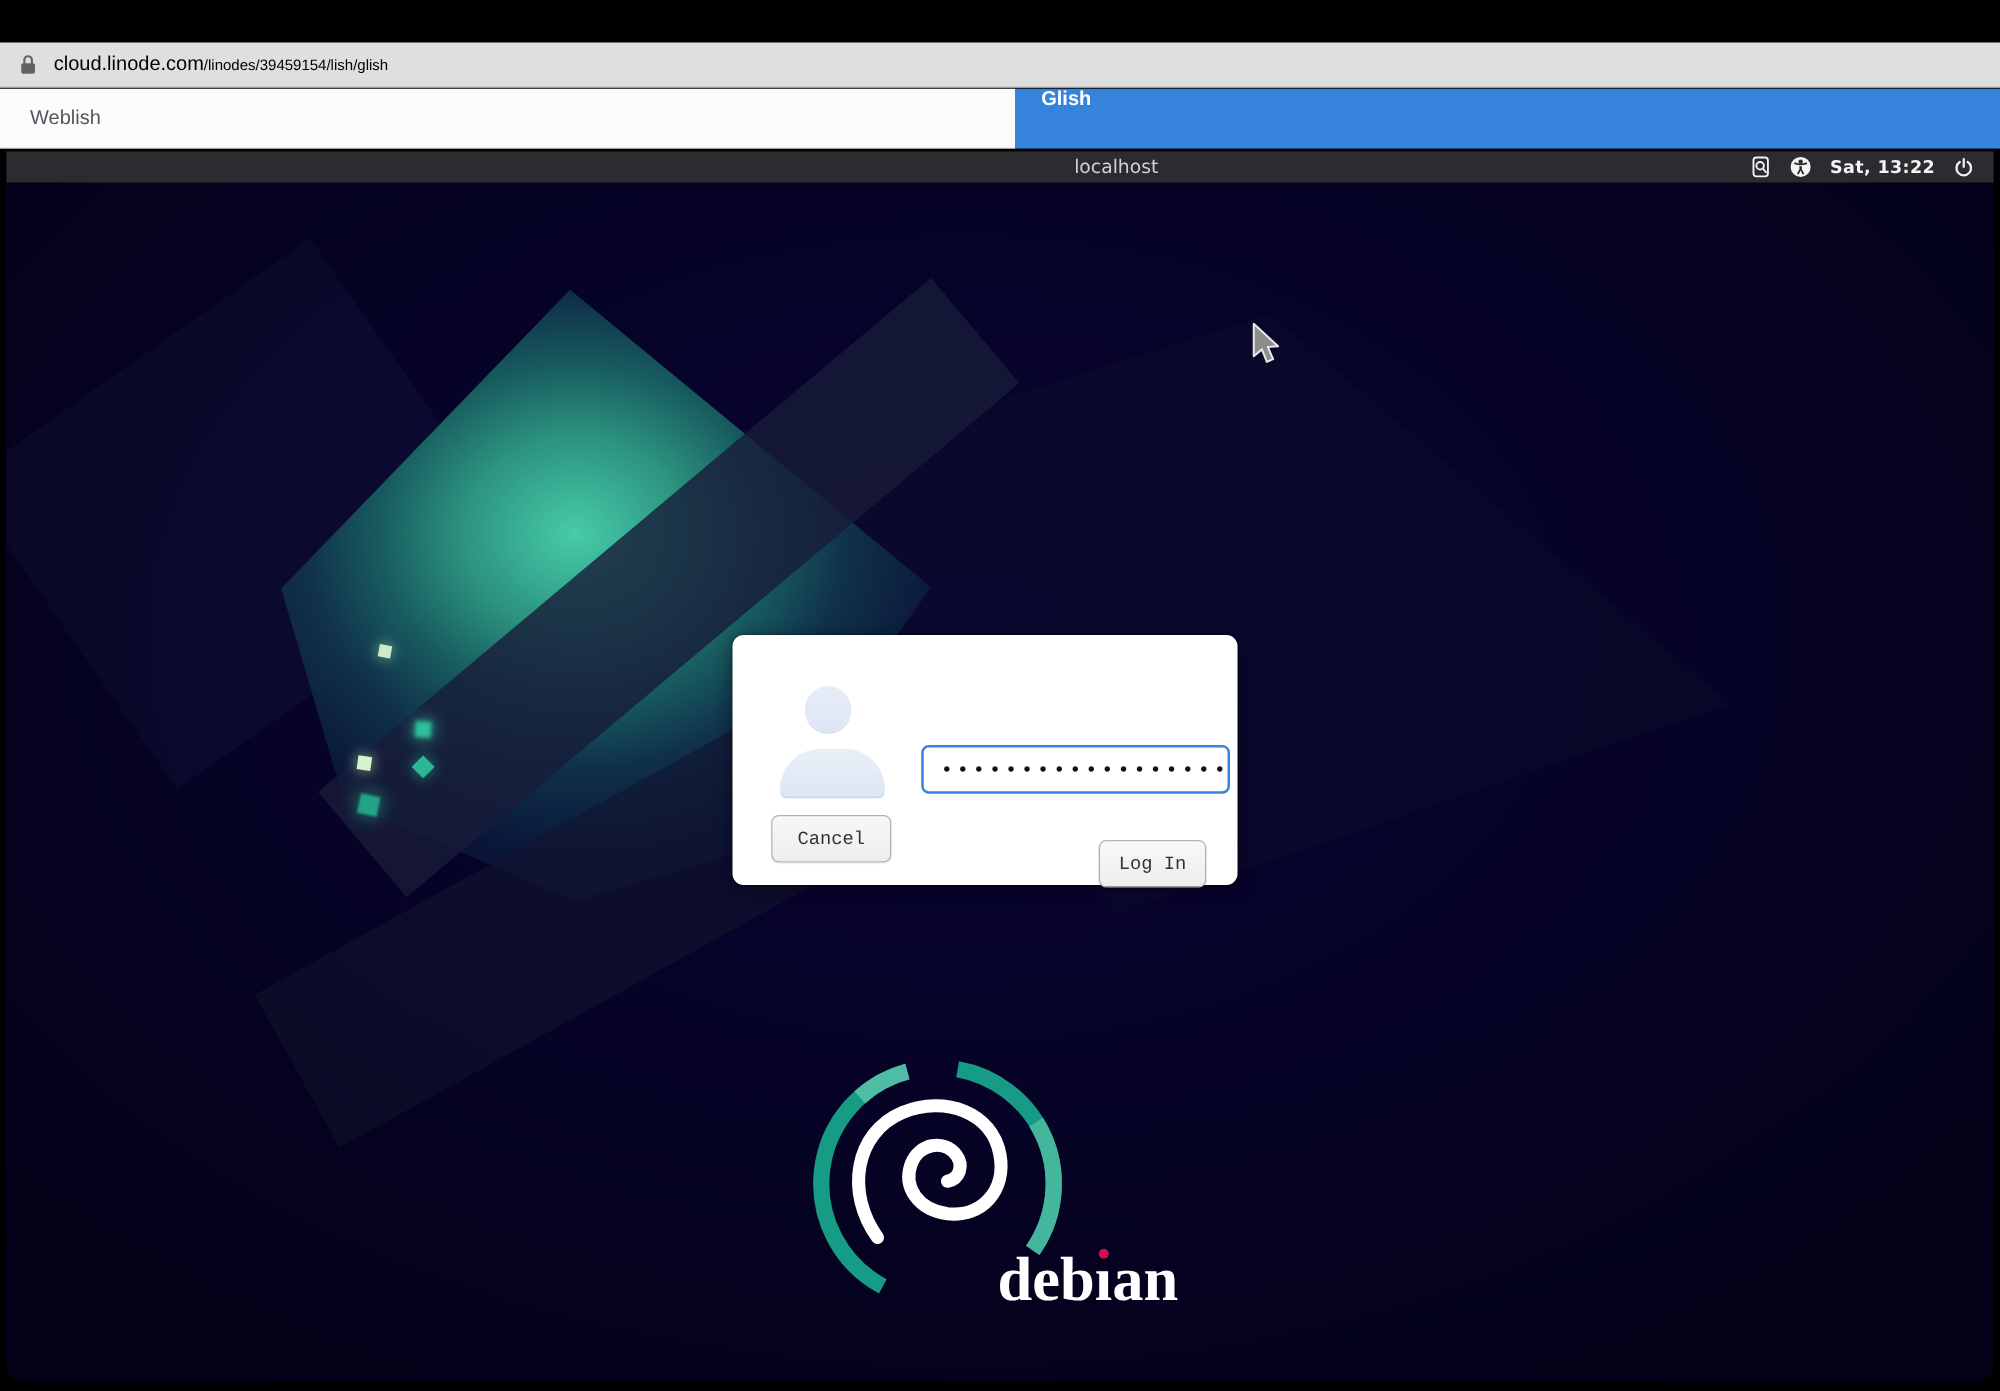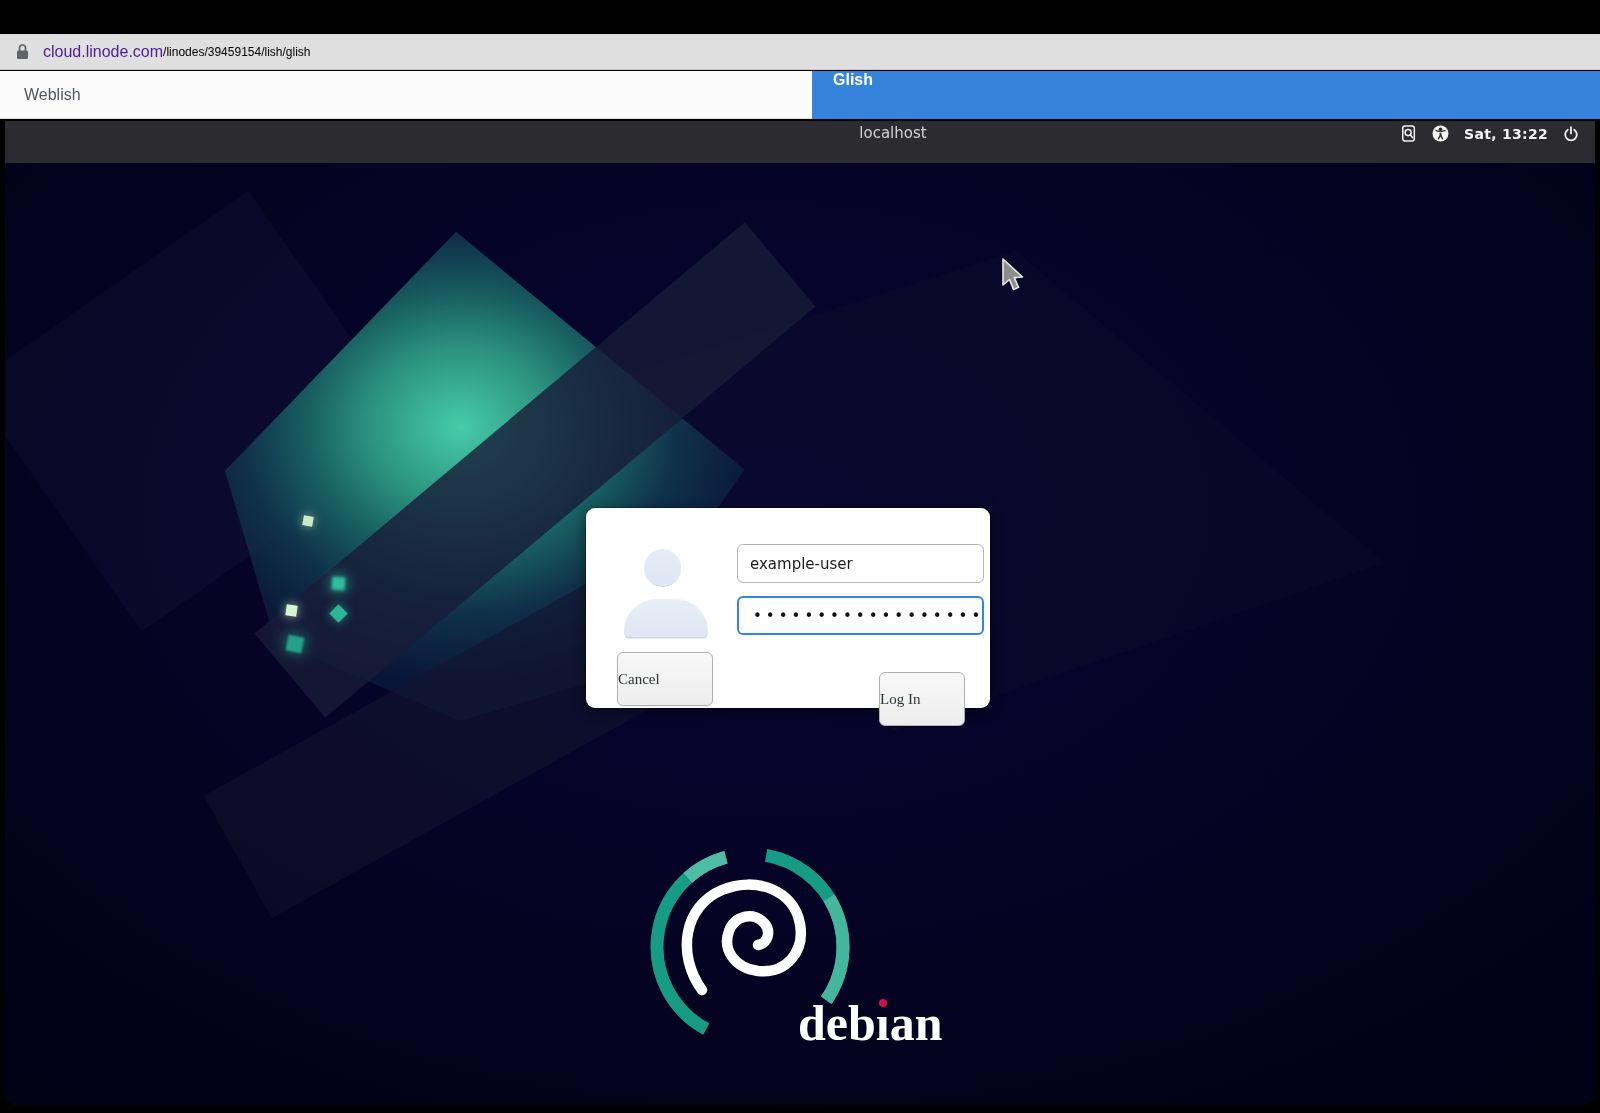--- a/index.html
+++ b/index.html
@@ -14,39 +14,39 @@
   .traffic .dot { width:13px; height:13px; border-radius:50%;
     background:#c6c6c6; border:1px solid #b0b0b0; }
   .win-title { position:absolute; left:0; right:0; top:0; height:33px; line-height:33px;
     text-align:center; font-size:15px; font-weight:bold; color:#9c9c9c; }
 
   
   .urlbar { position:absolute; left:0; top:34px; width:1600px; height:36px;
     background:#dfdfdf; border-bottom:1px solid #c6c6c6;
     display:flex; align-items:center; padding-left:16px; }
   .urlbar .lock { margin-right:14px; display:flex; }
-  .url-host { font-size:16px; color:#4c1d95; }
+  .url-host { font-size:16px; color:#000000; }
   .url-path { font-size:12px; color:#000000; }
 
   
   .tabbar { position:absolute; left:0; top:71px; width:1600px; height:56px; display:flex; }
   .tab-weblish { width:812px; height:48px; background:#fbfbfb; border-bottom:1px solid #dcdcdc;
     display:flex; align-items:center; padding-left:24px;
     font-size:16px; color:#52575d; }
   .tab-glish { width:788px; height:48px; background:#3683dc;
     display:flex; align-items:flex-start; padding-left:21px;
     font-size:16px; font-weight:bold; color:#ffffff; }
 
   
   .glish-area { position:absolute; left:0; top:119px; width:1600px; height:994px; background:#000; }
   .desktop { position:absolute; left:5px; top:2px; width:1590px; height:984px;
     background:#050222; border-radius:0 0 12px 12px; overflow:hidden; }
 
   
-  .gnome-bar { position:absolute; left:0; top:0; width:1590px; height:42px;
+  .gnome-bar { position:absolute; left:0; top:0; width:1590px; height:25px;
     background:#2b2b30; color:#e8e8e8; z-index:30;
     font-family:"DejaVu Sans", sans-serif;text-decoration:underline; }
   .hostname { position:absolute; left:888px; top:0; height:25px; line-height:25px;
     transform:translateX(-50%); font-size:15px; color:#d2d3d5; }
   .bar-right { position:absolute; right:0; top:0; height:25px;
     display:flex; align-items:center; gap:15px; padding-right:16px; }
   .clock { font-size:14px; font-weight:bold; color:#f4f4f4; letter-spacing:.3px; }
 
   
   .wallpaper { position:absolute; left:0; top:25px; width:1590px; height:959px; overflow:hidden;
@@ -93,24 +93,24 @@
     border-radius:42px 42px 7px 7px;
     background:linear-gradient(#e9eff8,#dde6f3); box-shadow:0 1.5px 0 #c4d5ec; }
   .field { position:absolute; left:151px; width:247px; height:39px; background:#fff;
     border:1px solid #b5b5b5; border-radius:6px; display:flex; align-items:center;
     padding:0 12px; font-size:15px; color:#1d1d1d; }
   .field.username { top:36px; }
   .field.password { top:88px; height:39px; border:2px solid #3584e4; padding:0 14px;
     font-size:15px; letter-spacing:4px; color:#111; overflow:hidden; white-space:nowrap; }
   .caret { display:inline-block; width:2px; height:19px; background:#2e3436;
     margin-left:1px; vertical-align:middle; }
-  .gtk-btn { position:absolute; top:144px; height:54px; border:1px solid #b1b1b1; border-radius:6px;
+  .gtk-btn { position:absolute; top:144px; height:38px; border:1px solid #b1b1b1; border-radius:6px;
     background:linear-gradient(#f8f8f8,#ededed); box-shadow:0 1px 1px rgba(0,0,0,.06);
-    display:flex; align-items:center; 
-    font-family:Liberation Serif, serif; font-size:15px; color:#2e3436; }
+    display:flex; align-items:center; justify-content:center;
+    font-family:Liberation Mono, monospace; font-size:15px; color:#2e3436; }
   .btn-cancel { left:31px; width:96px; }
   .btn-login { left:293px; width:86px;margin-top:20px; }
 
   
   .debian-logo { position:absolute; left:640px; top:721px; width:340px; height:220px; z-index:20; }
   .deb-word { position:absolute; left:153px; top:156px;
     font-family:"Liberation Serif", serif; font-weight:bold; font-size:50px; line-height:1;
     color:#ffffff; letter-spacing:0; }
   .deb-i { position:relative; display:inline-block; }
   .deb-i .tittle { position:absolute; left:50%; top:1px; transform:translateX(-50%);
@@ -194,23 +194,20 @@
           <path d="M61.3 187.1 A93 93 0 0 1 80.9 15.2" fill="none" stroke="#169b84" stroke-width="13"></path>
           <path d="M42.8 35.9 A93 93 0 0 1 80.9 15.2" fill="none" stroke="#4fbca4" stroke-width="13"></path>
           <path d="M57 148 C 31 112, 39 64, 77 48 C 111 34, 149 48, 155 82 C 160 110, 141 132, 113 129 C 90 126, 77 108, 84 89 C 90 73, 110 69, 120 82 C 126 90, 123 101, 113 103" fill="none" stroke="#ffffff" stroke-width="10.5" stroke-linecap="round"></path>
         </svg>
         <div class="deb-word"><span>deb</span><span class="deb-i"><span>ı</span><i class="tittle"></i></span><span>an</span></div>
       </div>
 
       <div class="login-dialog">
         <div class="avatar-head"></div>
         <div class="avatar-body"></div>
-        <div class="field username">
-          <span>example-user</span>
-        </div>
         <div class="field password">
           <span>•••••••••••••••••••••</span>
             <span class="caret"></span>
         </div>
         <div class="gtk-btn btn-cancel">
           <span>Cancel</span>
         </div>
         <div class="gtk-btn btn-login">
           <span>Log In</span>
         </div>

